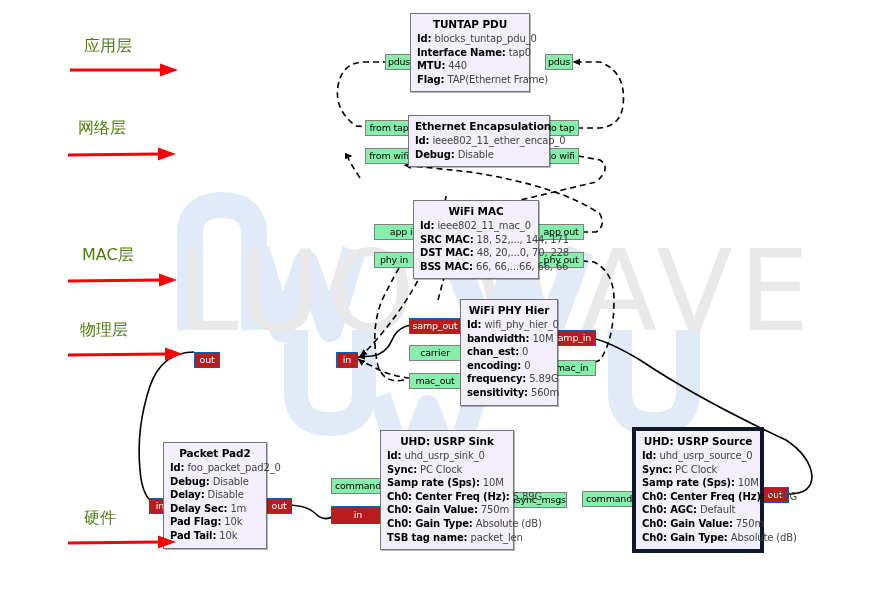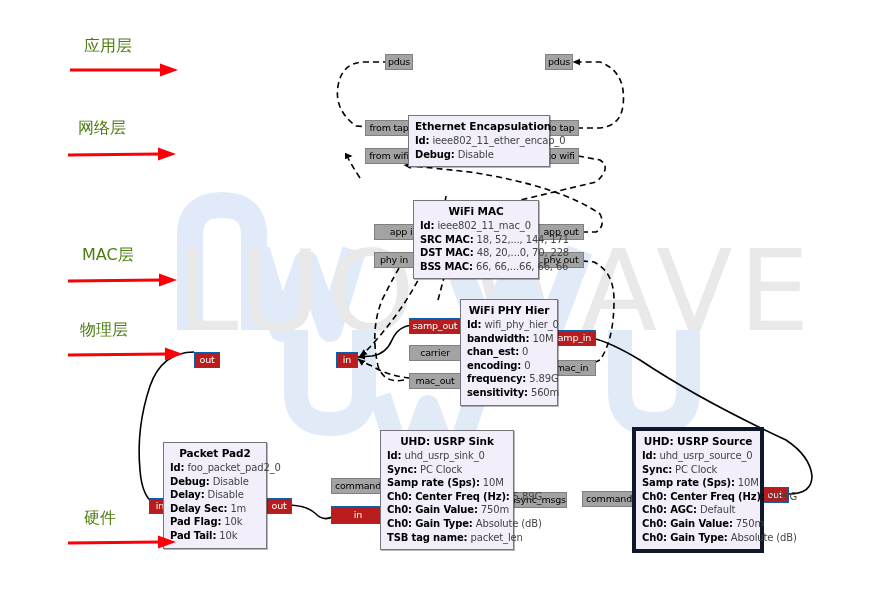--- a/index.html
+++ b/index.html
@@ -36,21 +36,21 @@
   .block .brow { font-size:10px; color:#444; line-height:13.6px; letter-spacing:-0.15px; }
   .block .brow b { color:#000; font-weight:bold; }
 
   
   .port {
     position:absolute; z-index:2;
     font-size:9.5px; line-height:1;
     color:#000;
     display:flex; align-items:center; justify-content:center;
     border:1px solid #808080;
-    background:#a3a3a3;
+    background:#86efac;
     letter-spacing:-0.2px;
     white-space:nowrap;
   }
   .port.stream { background:#b91c1c; border-color:#0b5fae; color:#fff; }
 
   
   .layer-label {
     position:absolute; z-index:4; color:#4d7c0f;
     font-size:16px; font-weight:500;
     font-family:"DejaVu Sans","Liberation Sans",sans-serif;
@@ -115,20 +115,27 @@
 
       <path d="M789 494 Q812 494 812 476 Q810 456 786 440 Q700 400 640 360 Q610 342 592 338 L579 337" marker-end="url(#ah)"></path>
     </g>
   </svg>
 
   <div class="port" style="left:385px; top:54px; width:28px; height:16px;">
     <span>pdus</span>
   </div>
   <div class="port" style="left:545px; top:54px; width:28px; height:16px;">
     <span>pdus</span>
+  </div>
+  <div class="block" style="left:410px; top:13px; width:120px;">
+    <div class="btitle">TUNTAP PDU</div>
+    <div class="brow"><b>Id:</b> <span>blocks_tuntap_pdu_0</span></div>
+    <div class="brow"><b>Interface Name:</b> <span>tap0</span></div>
+    <div class="brow"><b>MTU:</b> <span>440</span></div>
+    <div class="brow"><b>Flag:</b> <span>TAP(Ethernet Frame)</span></div>
   </div>
 
   <div class="port" style="left:365px; top:120px; width:48px; height:16px;">
     <span>from tap</span>
   </div>
   <div class="port" style="left:365px; top:148px; width:48px; height:16px;">
     <span>from wifi</span>
   </div>
   <div class="port" style="left:543px; top:120px; width:36px; height:16px;">
     <span>to tap</span>

